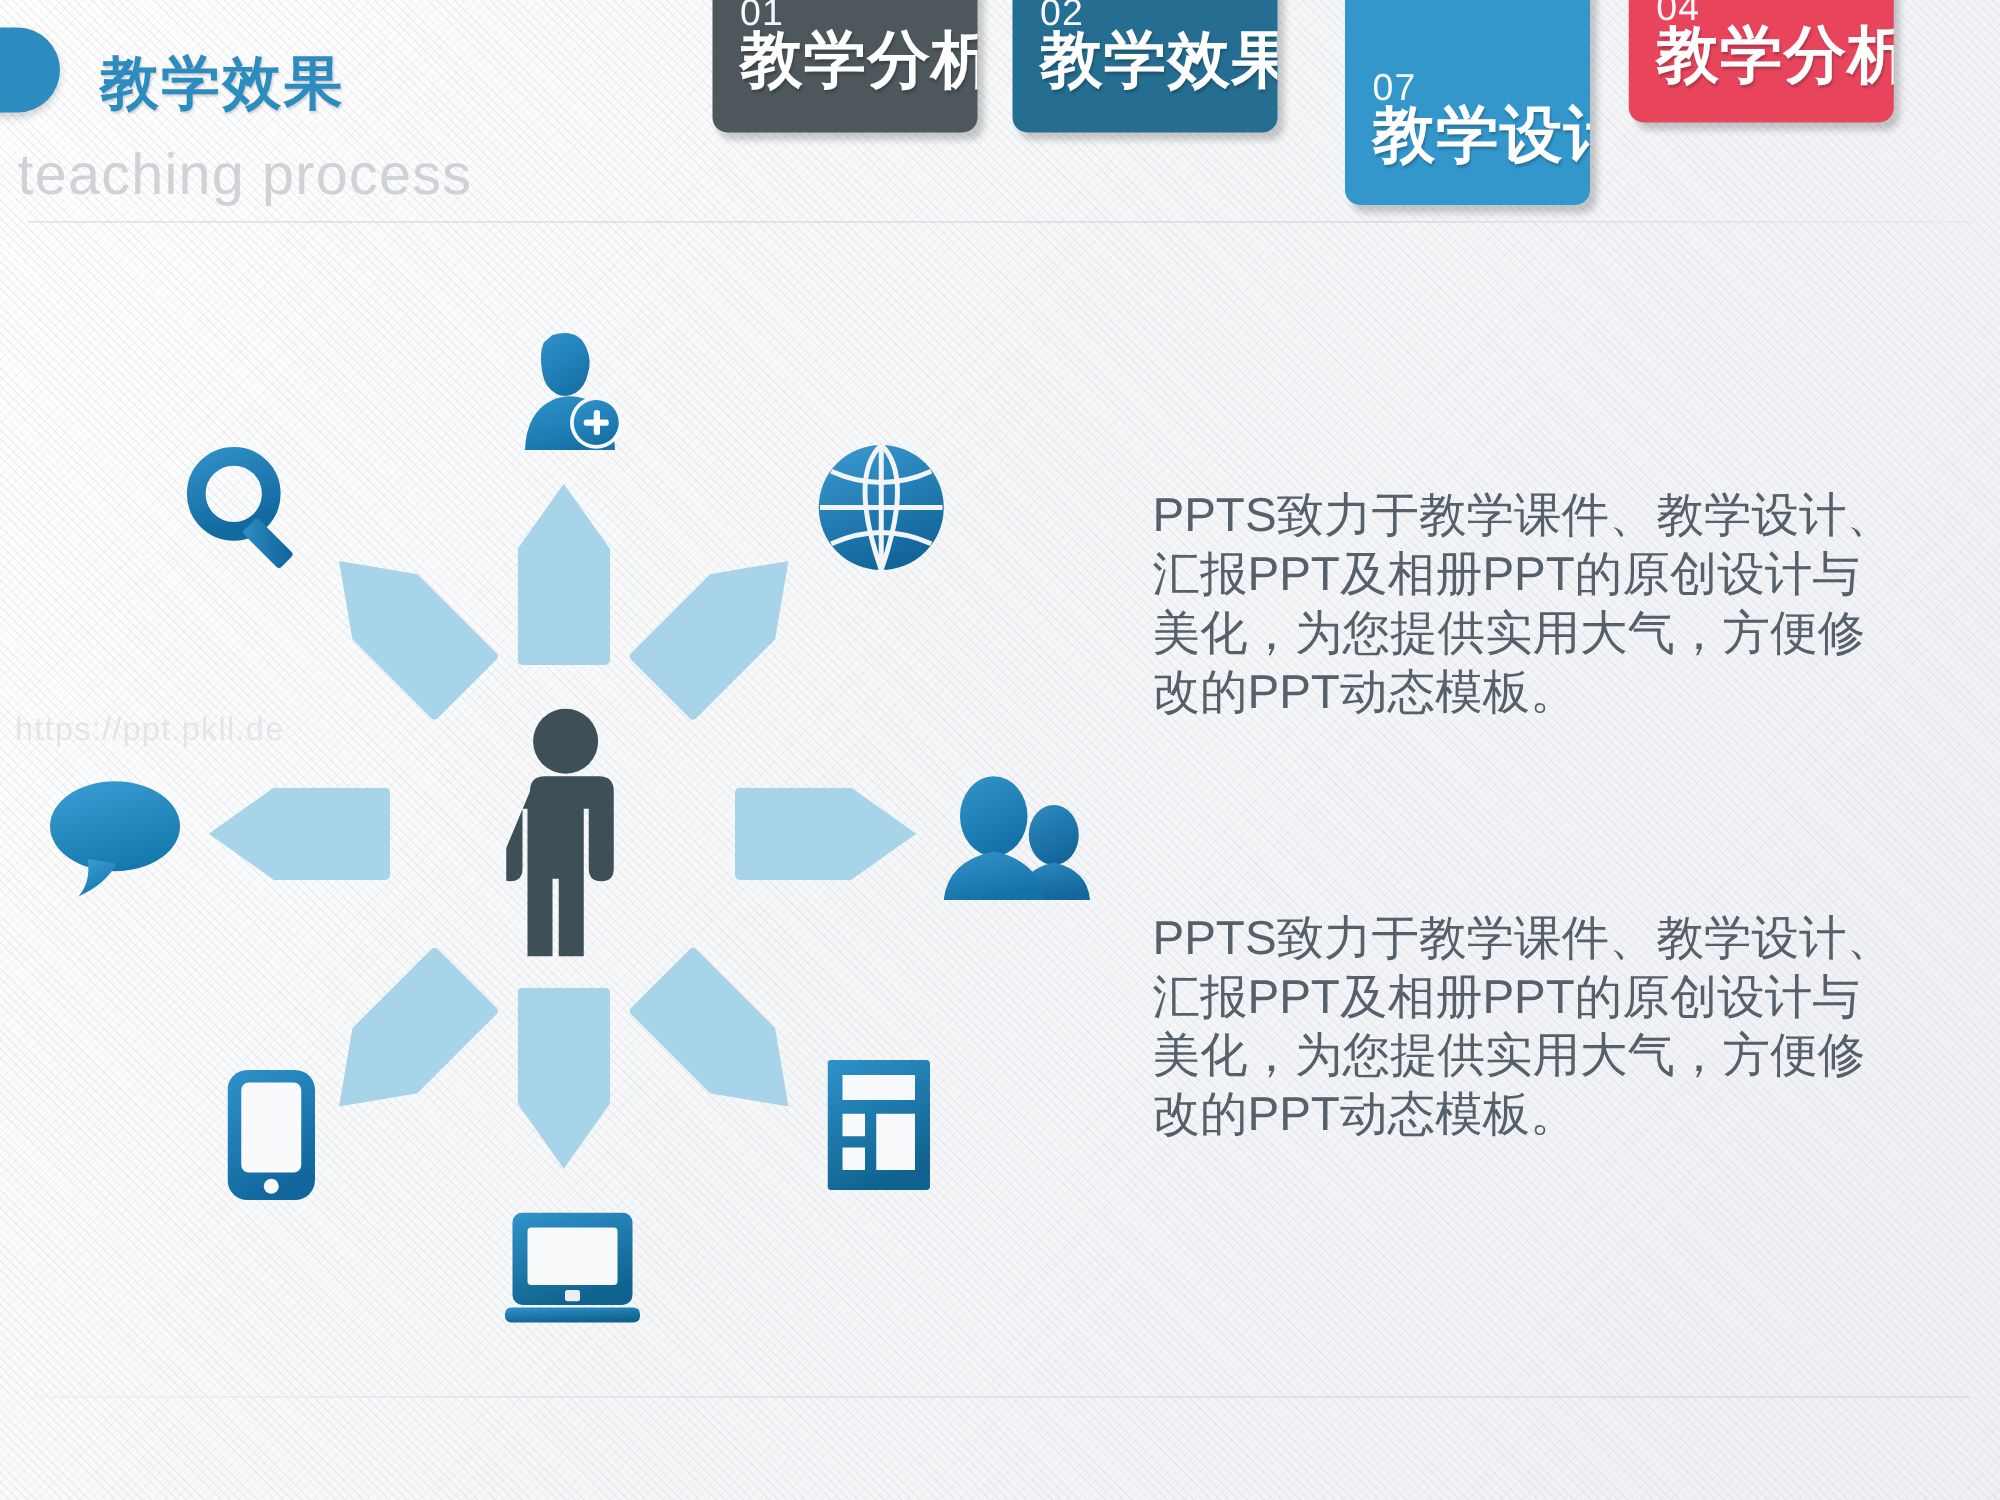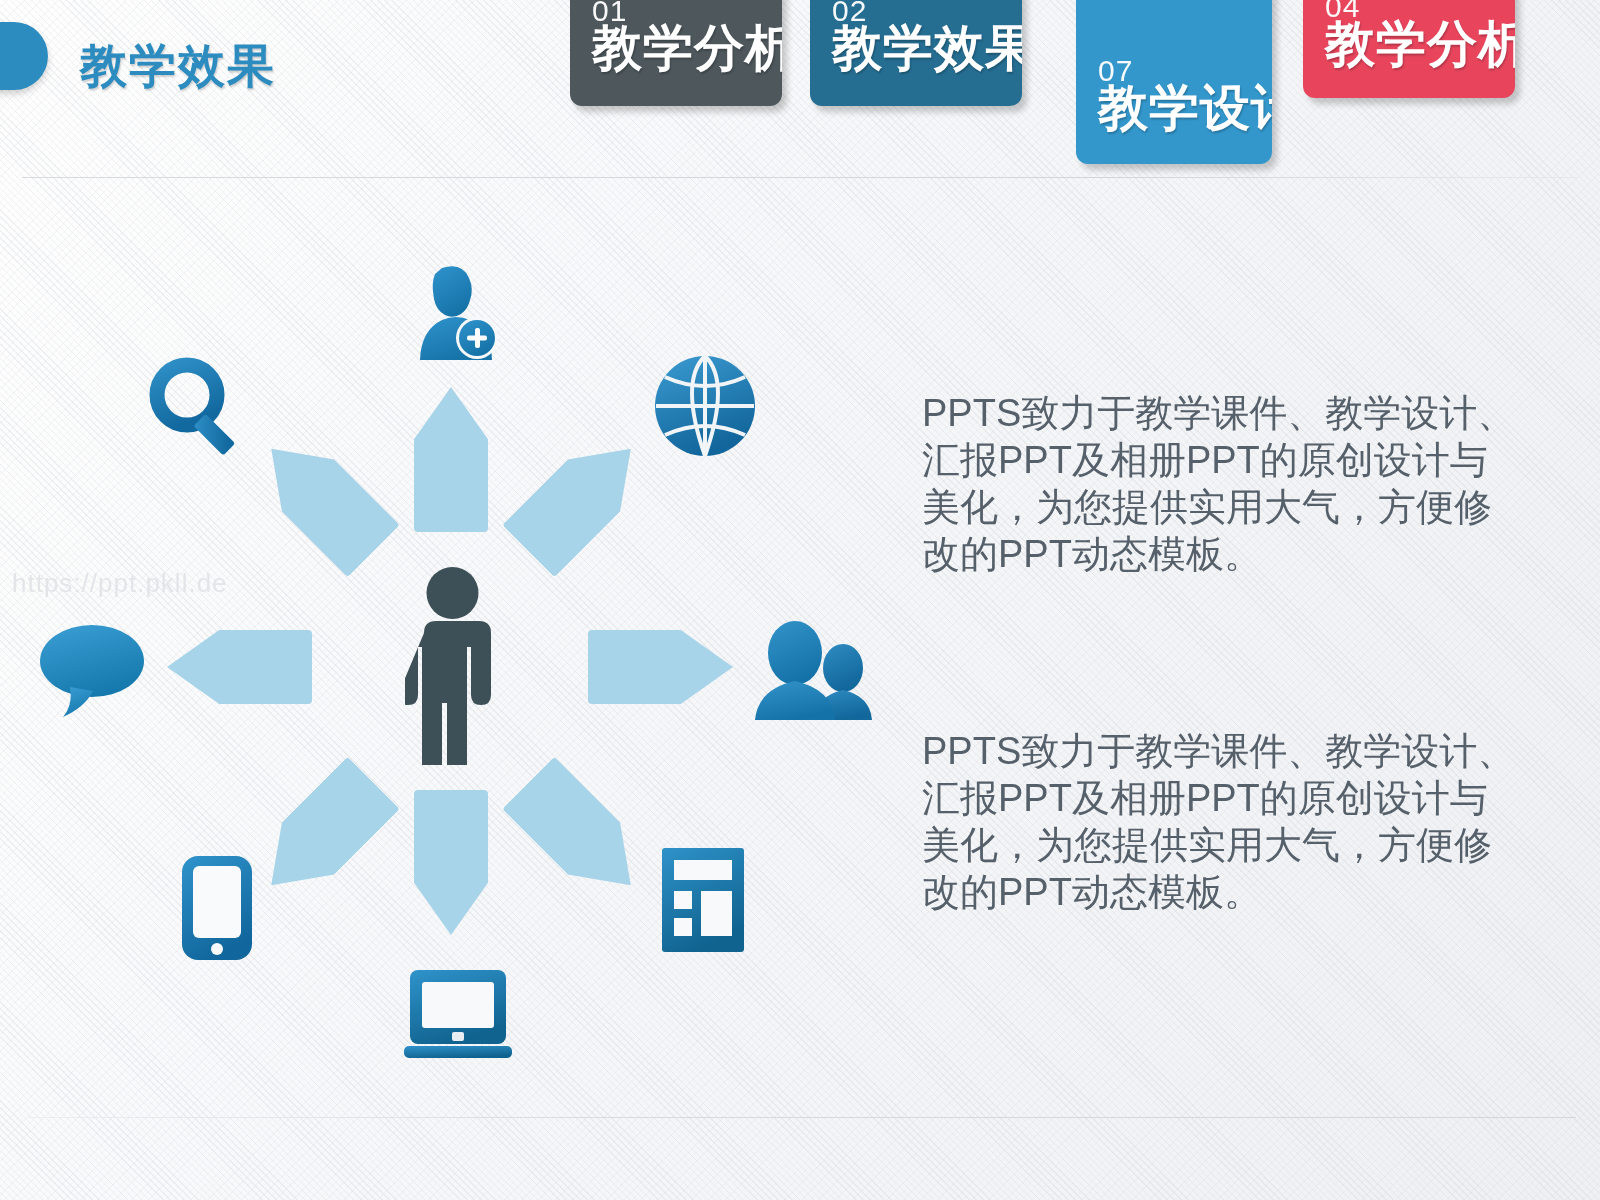--- a/index.html
+++ b/index.html
@@ -216,20 +216,21 @@
     white-space: nowrap;
   }
 </style>
 </head>
 <body>
 
 <div id="slide">
 
   <div class="hdr-tab-pill"></div>
   <div class="hdr-title">教学效果</div>
+  <div class="hdr-sub">teaching process</div>
   <div class="hdr-rule"></div>
 
   <div class="navtab" id="navtab-0" style="background: rgb(77, 87, 92);">
     <div class="num">01</div>
     <div class="nlabel">教学分析</div>
   </div>
   <div class="navtab" id="navtab-1" style="background: rgb(37, 110, 146);">
     <div class="num">02</div>
     <div class="nlabel">教学效果</div>
   </div>

